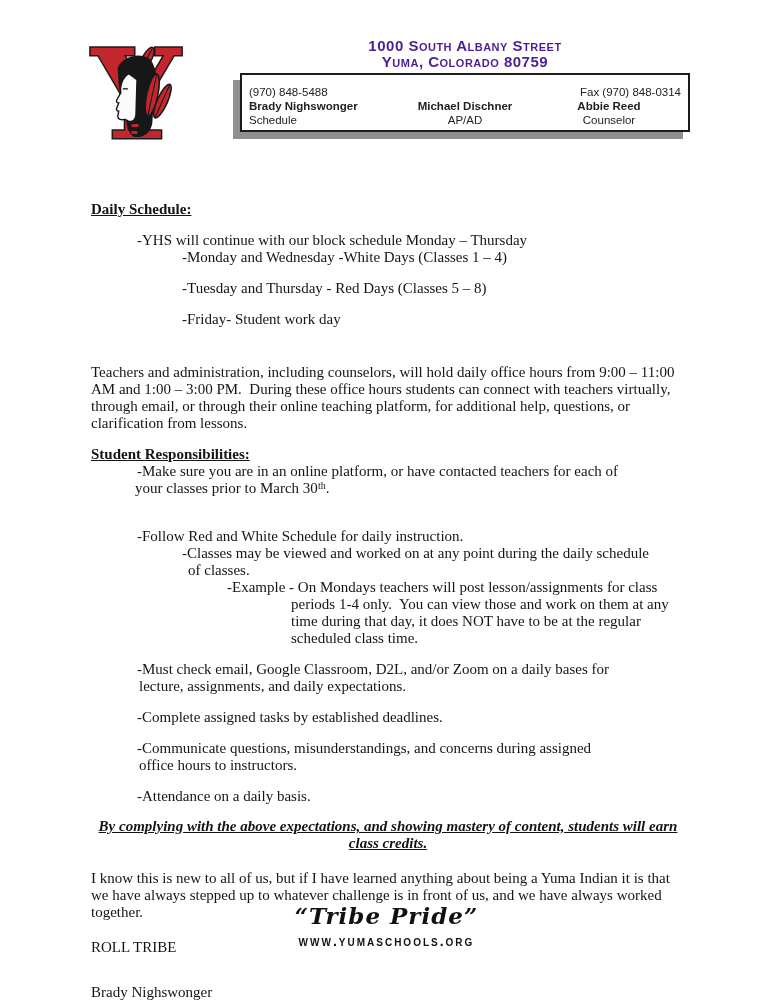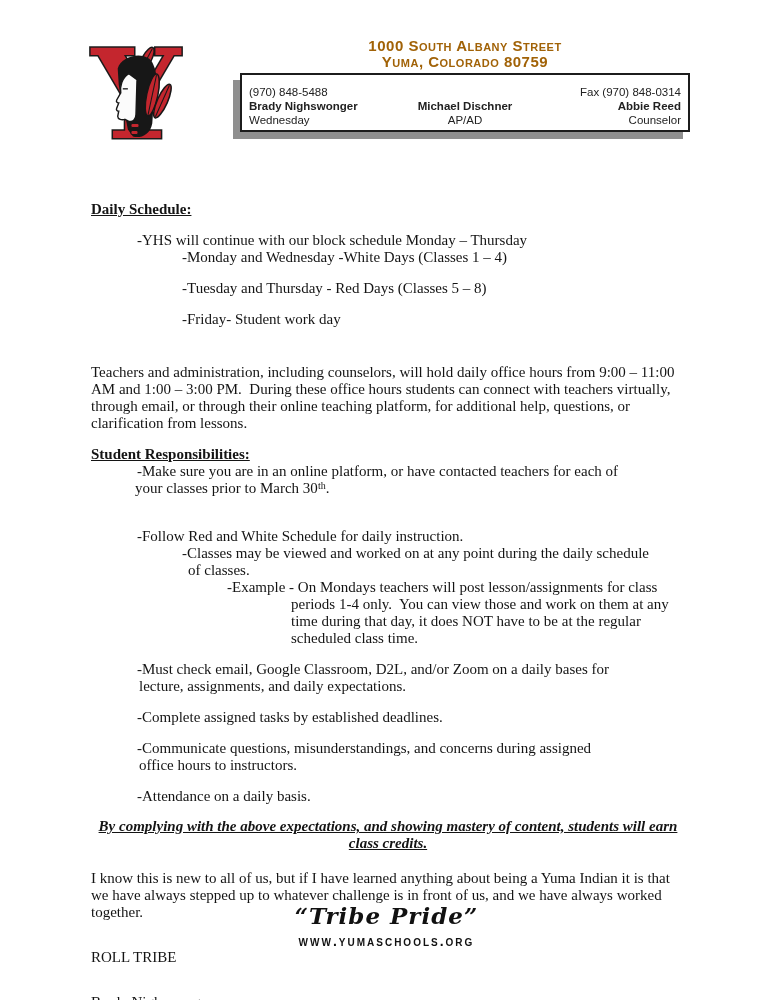--- a/index.html
+++ b/index.html
@@ -25,37 +25,37 @@
     font-size:35px;line-height:38px;
     letter-spacing:1px;
     color:#111;
   }
   .addr{
     font-family:"Liberation Sans", sans-serif;
     font-weight:bold;
     font-variant:small-caps;
     font-size:15px;line-height:16px;
     letter-spacing:.5px;
-    color:#a16207;
+    color:#4c1d95;
   }
   .contact-box{
     margin-top:3px;
     border:2px solid #1c1c1c;
     background:#fff;
     box-shadow:-7px 7px 0 0 #8f8f8f;
     padding:10px 7px 3px 7px;
     font-family:"Liberation Sans", sans-serif;
     font-size:11.5px;line-height:14px;
     text-align:left;
     color:#222;
   }
   .cb-row1{display:flex;justify-content:space-between;}
   .cb-grid{display:grid;grid-template-columns:1fr 1fr 1fr;}
   .cb-grid .c{text-align:center;}
-  .cb-grid .r{text-align:right;}
+  .cb-grid .r{text-align:center;}
   .cb-name{font-weight:bold;}
   
   .content{padding:0 88px 0 91px;}
   .para{white-space:pre-wrap;margin:0;}
   .heading{font-weight:bold;text-decoration:underline;margin:0;}
   .mt-head{margin-top:29px;}
   .blank{margin-top:14px;}
   .blank2{margin-top:30px;}
   .ind1{margin-left:46px;}
   .ind2{margin-left:91px;}
@@ -136,21 +136,21 @@
         <div class="cb-row1">
           <span>(970) 848-5488</span>
           <span>Fax (970) 848-0314</span>
         </div>
         <div class="cb-grid">
           <span class="cb-name">Brady Nighswonger</span>
           <span class="cb-name c">Michael Dischner</span>
           <span class="cb-name r">Abbie Reed</span>
         </div>
         <div class="cb-grid">
-          <span>Wednesday</span>
+          <span>Schedule</span>
           <span class="c">AP/AD</span>
           <span class="r">Counselor</span>
         </div>
       </div>
     </div>
   </div>
 
   <div class="content">
 
     <p class="heading mt-head">Daily Schedule:</p>
@@ -172,21 +172,21 @@
 
     <p class="para sr-must blank">-Must check email, Google Classroom, D2L, and/or Zoom on a daily bases for lecture, assignments, and daily expectations.</p>
     <p class="para ind1 blank">-Complete assigned tasks by established deadlines.</p>
     <p class="para sr-comm blank">-Communicate questions, misunderstandings, and concerns during assigned office hours to instructors.</p>
     <p class="para ind1 blank">-Attendance on a daily basis.</p>
 
     <p class="credit-note">By complying with the above expectations, and showing mastery of content, students will earn class credits.</p>
 
     <p class="para closing">I know this is new to all of us, but if I have learned anything about being a Yuma Indian it is that we have always stepped up to whatever challenge is in front of us, and we have always worked together.</p>
 
-    <p class="para" style="margin-top:28px;">ROLL TRIBE</p>
+    <p class="para" style="margin-top:18px;">ROLL TRIBE</p>
 
     <p class="para" style="margin-top:28px;">Brady Nighswonger</p>
     <p class="para">YHS Principal</p>
   </div>
 
   <div class="footer">
     <div class="motto">“Tribe Pride”</div>
     <div class="website">www.yumaschools.org</div>
   </div>
 

